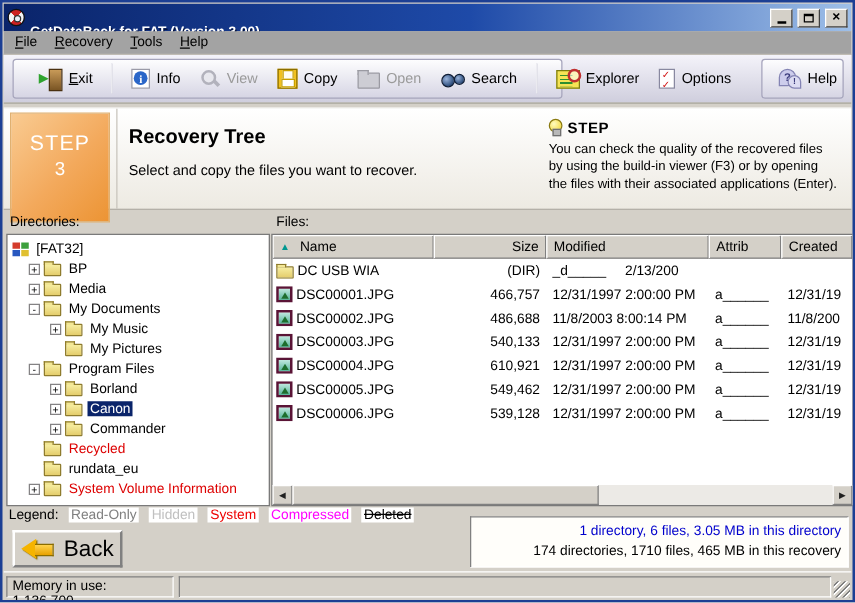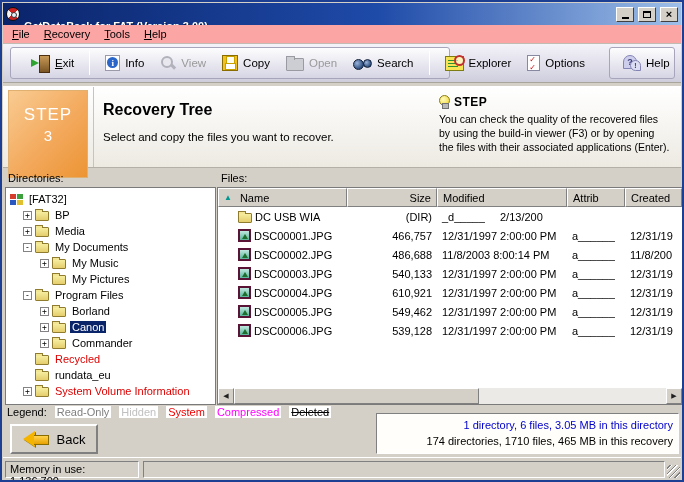--- a/index.html
+++ b/index.html
@@ -29,21 +29,21 @@
   .winbtn { width:18px; height:15px; background:#d4d0c8;
     border-top:1px solid #fff; border-left:1px solid #fff;
     border-right:1px solid #404040; border-bottom:1px solid #404040;
     display:flex; align-items:center; justify-content:center; flex:0 0 auto; }
   .glyph-min { width:7px; height:2px; background:#000; margin-top:7px; }
   .glyph-max { width:8px; height:7px; border:1px solid #000; border-top:2px solid #000; }
   .glyph-close { font-size:11px; font-weight:bold; line-height:1; }
 
   
   .menubar { position:absolute; left:1px; top:23px; right:1px; height:19px;
-    background:#fca5a5; display:flex; align-items:center; padding-left:2px;
+    background:#a3a3a3; display:flex; align-items:center; padding-left:2px;
     border-bottom:1px solid #c0bcb4; }
   .menu-item { display:inline-block; padding:2px 7px; cursor:default; }
   .menu-item::first-letter { text-decoration:underline; }
 
   
   .toolbar { position:absolute; left:1px; top:42px; right:1px; height:39px;
     background:linear-gradient(#f4f3fa,#cfcedd);
     border-bottom:1px solid #a8a69c; }
   .tb-band { position:absolute; top:3px; height:32px;
     background:linear-gradient(#fdfdfe,#d6d5e4);
@@ -155,21 +155,21 @@
     background:#fff; outline:1px solid #7a7a7a; overflow:hidden; }
   .fhdr { display:flex; height:19px; }
   .fhdr .hc { background:#d4d0c8; border-top:1px solid #fff; border-left:1px solid #fff;
     border-bottom:1px solid #808080; border-right:1px solid #808080;
     display:flex; align-items:center; padding:0 5px; overflow:hidden; flex:0 0 auto; }
   .sort-arrow { color:#009890; font-size:8px; margin-right:8px; }
   .col-name { width:129px; } .col-size { width:90px; justify-content:flex-end; }
   .col-mod { width:130px; } .col-attr { width:58px; } .col-created { width:57px; }
   .frow { display:flex; align-items:center; height:19px; white-space:nowrap; }
   .frow .c { padding:0 5px; overflow:hidden; flex:0 0 auto; }
-  .c.name { width:129px; display:flex; align-items:center; gap:3px; padding-left:20px; }
+  .c.name { width:129px; display:flex; align-items:center; gap:3px; padding-left:3px; }
   .c.size { width:90px; text-align:right; }
   .c.mod { width:130px; } .c.attr { width:58px; } .c.created { width:57px; padding-right:0; }
   .jpgicon { position:relative; width:13px; height:13px; flex:0 0 auto;
     border:2px solid #5a1436; background:linear-gradient(180deg,#bfe8df 0%,#58b49a 100%); }
   .jpgicon::after { content:""; position:absolute; left:2px; bottom:1px;
     border-left:3px solid transparent; border-right:3px solid transparent; border-bottom:5px solid #1e6e2e; }
 
   .hscroll { position:absolute; left:0; right:0; bottom:0; height:16px; background:#eceae6; }
   .sb-btn { position:absolute; top:0; width:16px; height:16px; display:flex; align-items:center; justify-content:center;
     font-size:7px; color:#202020; }
@@ -179,21 +179,21 @@
   
   .legend { position:absolute; left:5px; top:404px; display:flex; gap:8px; align-items:center; }
   .chip { background:#fff; padding:0 2px; }
   .chip.readonly { color:#808080; } .chip.hidden { color:#c0c0c0; }
   .chip.system { color:#ee0000; } .chip.compressed { color:#ff00ff; }
   .chip.deleted { color:#000; text-decoration:line-through; }
 
   .back-btn { position:absolute; left:8px; top:422px; width:88px; height:30px;
     background:#d4d0c8; border-top:2px solid #fff; border-left:2px solid #fff;
     border-bottom:2px solid #808080; border-right:2px solid #808080;
-    display:flex; align-items:center; justify-content:center; gap:8px; font-size:13px; }
+    display:flex; align-items:center; justify-content:center; gap:8px; font-size:18px; }
   .back-arrow { position:relative; width:26px; height:16px; }
   .back-arrow::before { content:""; position:absolute; left:0; top:0;
     border-top:8px solid transparent; border-bottom:8px solid transparent;
     border-right:12px solid #f5b400; filter:drop-shadow(1px 1px 0 #8a6d00); }
   .back-arrow::after { content:""; position:absolute; left:11px; top:4px; width:14px; height:8px;
     background:linear-gradient(#ffd34d,#e8a200); border:1px solid #8a6d00; border-left:none; }
 
   .summary-box { position:absolute; left:374px; top:411px; width:303px; height:41px;
     background:#fffefa; border-top:1px solid #808080; border-left:1px solid #808080;
     border-bottom:1px solid #fff; border-right:1px solid #fff;

